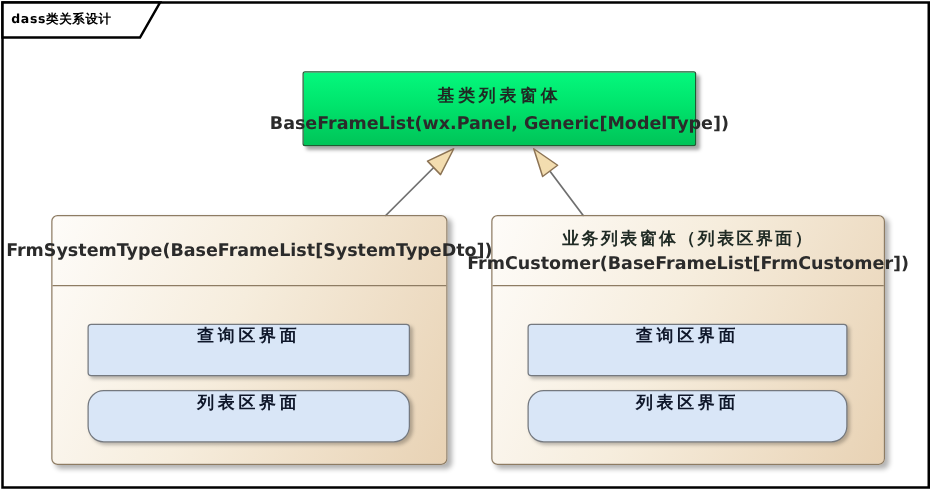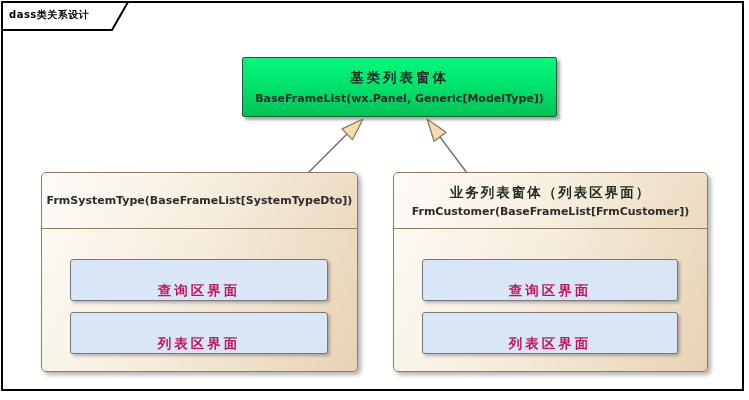--- a/index.html
+++ b/index.html
@@ -18,43 +18,43 @@
   }
   .class-box { position:absolute; box-sizing:border-box; }
   .base {
     left:242px; top:57px; width:315px; height:60px;
     background:linear-gradient(180deg,#05f87d 0%,#00e46c 45%,#00c458 100%);
     border:1px solid #1f5c33; border-radius:2px;
     box-shadow:3px 3px 3px rgba(0,0,0,0.35);
     display:flex; flex-direction:column; align-items:center; justify-content:center; gap:5px;
   }
   .class-title { font-size:13.5px; font-weight:bold; color:#1f2a24; letter-spacing:3px; white-space:nowrap; }
-  .class-sig   { font-size:11px;  font-weight:bold; color:#2b2b2b; letter-spacing:0; white-space:nowrap; }
+  .class-sig   { font-size:14px;  font-weight:bold; color:#2b2b2b; letter-spacing:0; white-space:nowrap; }
   .sub {
     top:172px; width:315px; height:200px;
     background:linear-gradient(115deg,#fefcf9 0%,#f6eddd 45%,#e8d2b4 100%);
     border:1px solid #8e7c63; border-radius:5px;
     box-shadow:3px 3px 4px rgba(0,0,0,0.3);
   }
   .sub-left  { left:41px; width:317px; }
   .sub-right { left:393px; }
   .sub-header {
     height:55px; border-bottom:1px solid #8e7c63;
     display:flex; flex-direction:column; align-items:center; justify-content:center; gap:3px;
   }
   .sub-header .class-title { letter-spacing:2px; }
   .region {
     position:absolute; left:28px; right:29px; height:40px;
     background:#d9e6f7; border:1px solid #75797f; border-radius:3px;
     box-shadow:2px 2px 3px rgba(0,0,0,0.25);
-    display:flex; align-items:flex-end; justify-content:center;
-    font-size:13.5px; font-weight:bold; color:#be185d; letter-spacing:3px;
+    display:flex; align-items:flex-start; justify-content:center;
+    font-size:13.5px; font-weight:bold; color:#0f172a; letter-spacing:3px;
   }
   .region-query { top:86px; }
-  .region-list  { top:139px; }
+  .region-list  { top:139px;border-radius:13px; }
   .arrows { position:absolute; left:0; top:0; pointer-events:none; }
 </style>
 </head>
 <body>
 
 <div class="canvas">
 
   <div class="frame"></div>
 
   <svg class="tab-shape" width="160" height="36">

